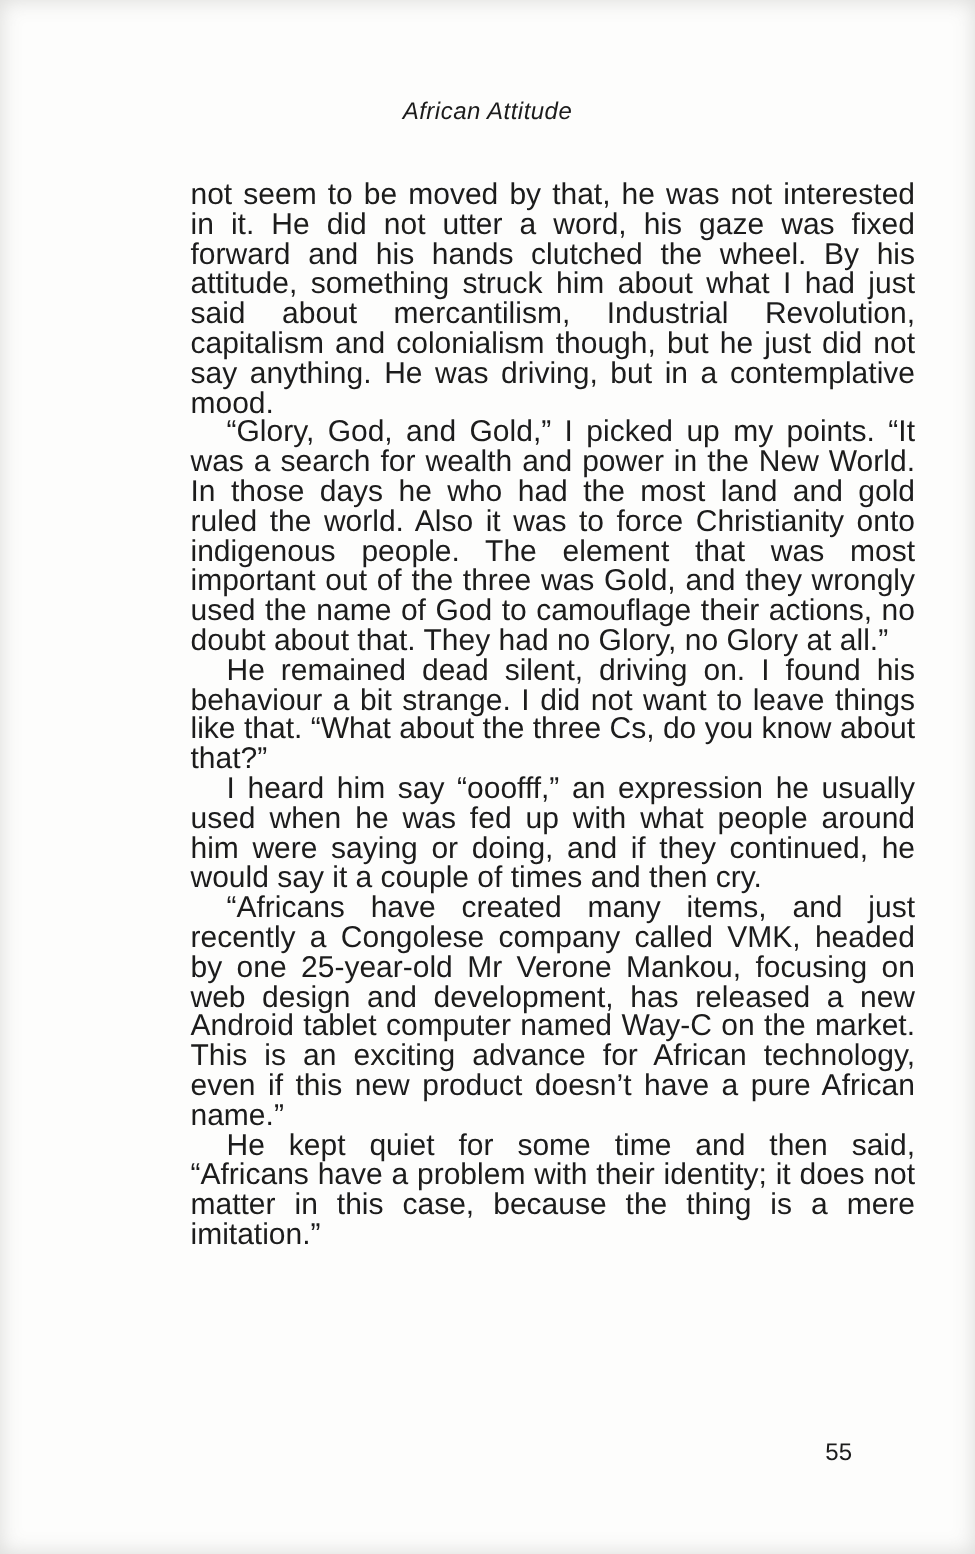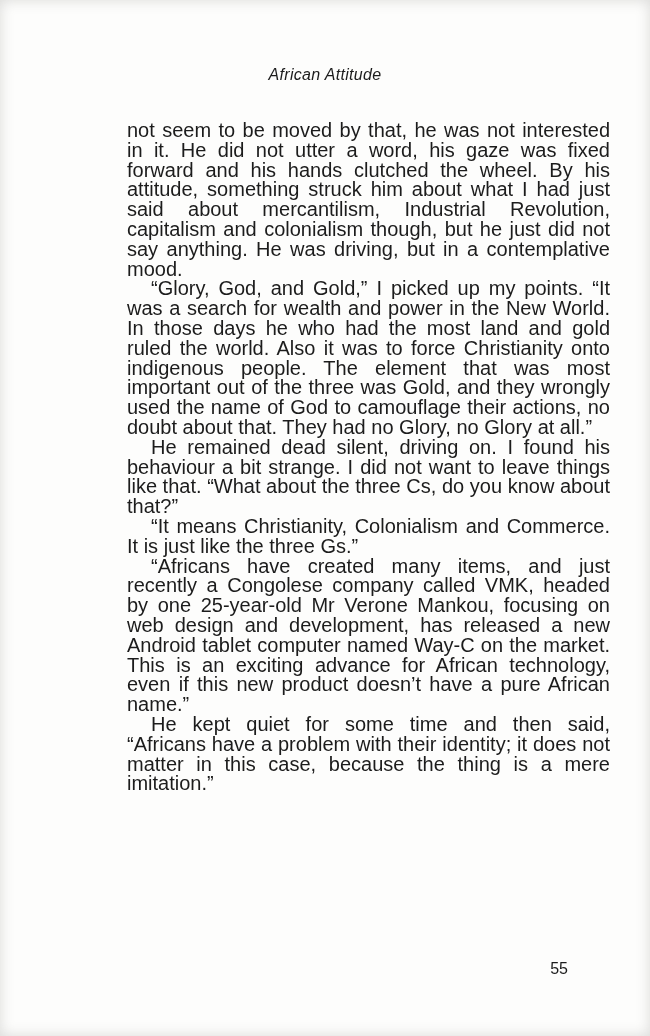--- a/index.html
+++ b/index.html
@@ -57,20 +57,20 @@
 <body>
 
 <div class="page">
 
   <div class="running-head">African Attitude</div>
 
   <div class="text-body">
     <p>not seem to be moved by that, he was not interested in it. He did not utter a word, his gaze was fixed forward and his hands clutched the wheel. By his attitude, something struck him about what I had just said about mercantilism, Industrial Revolution, capitalism and colonialism though, but he just did not say anything. He was driving, but in a contemplative mood.</p>
     <p class="indent">“Glory, God, and Gold,” I picked up my points. “It was a search for wealth and power in the New World. In those days he who had the most land and gold ruled the world. Also it was to force Christianity onto indigenous people. The element that was most important out of the three was Gold, and they wrongly used the name of God to camouflage their actions, no doubt about that. They had no Glory, no Glory at all.”</p>
     <p class="indent">He remained dead silent, driving on. I found his behaviour a bit strange. I did not want to leave things like that. “What about the three Cs, do you know about that?”</p>
-    <p class="indent">“It means Christianity, Colonialism and Commerce. It is just like the three Gs.”</p>
+    <p class="indent">I heard him say “ooofff,” an expression he usually used when he was fed up with what people around him were saying or doing, and if they continued, he would say it a couple of times and then cry.</p>
     <p class="indent">“Africans have created many items, and just recently a Congolese company called VMK, headed by one 25-year-old Mr Verone Mankou, focusing on web design and development, has released a new Android tablet computer named Way-C on the market. This is an exciting advance for African technology, even if this new product doesn’t have a pure African name.”</p>
     <p class="indent">He kept quiet for some time and then said, “Africans have a problem with their identity; it does not matter in this case, because the thing is a mere imitation.”</p>
   </div>
 
   <div class="page-number">55</div>
 
 </div>
 
 </body></html>

